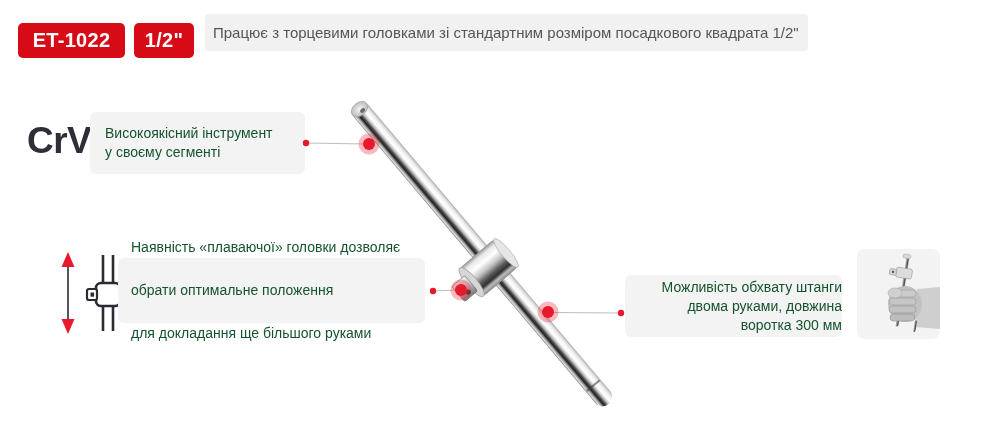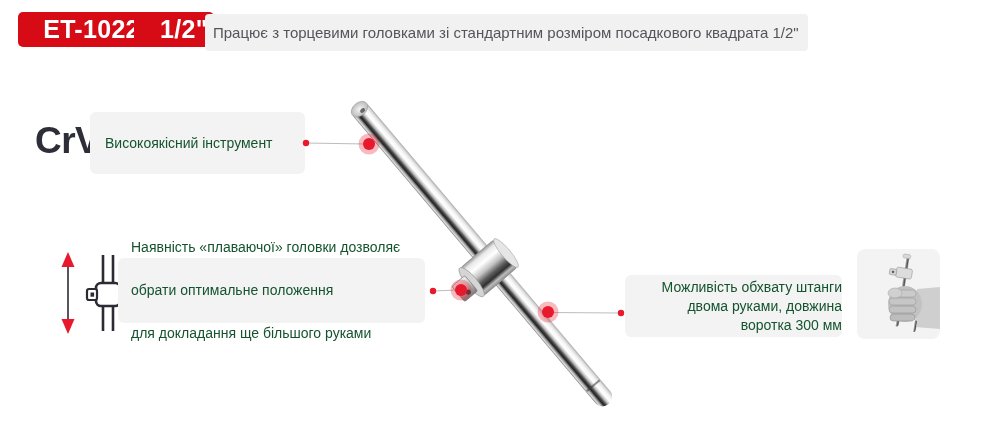--- a/index.html
+++ b/index.html
@@ -2,35 +2,35 @@
 <html><head>
 <meta charset="utf-8">
 <style>
   html,body{margin:0;padding:0;background:#fff;}
   .canvas{
     position:relative;width:991px;height:436px;background:#ffffff;
     font-family:"Liberation Sans", sans-serif;overflow:hidden;
   }
   
   .badge{
-    position:absolute;top:12px;height:35px;background:#d70b16;color:#fff;
-    font-weight:bold;font-size:25px;display:flex;align-items:center;justify-content:center;
-    border-radius:5px;letter-spacing:.3px;padding-left:20px;
+    position:absolute;top:23px;height:35px;background:#d70b16;color:#fff;
+    font-weight:bold;font-size:20px;display:flex;align-items:center;justify-content:center;
+    border-radius:5px;letter-spacing:.3px;
   }
   .badge-model{left:18px;width:107px;}
   .badge-size{left:134px;width:60px;}
   .desc-bar{
     position:absolute;left:205px;top:14px;width:603px;height:37px;background:#f1f1f2;
     border-radius:4px;display:flex;align-items:center;padding-left:8px;box-sizing:border-box;
     color:#54555a;font-size:15px;white-space:nowrap;
   }
   
   .crv{
     position:absolute;left:27px;top:120px;font-size:37px;font-weight:bold;
-    color:#2e2e38;letter-spacing:-.5px;margin-left:8px;
+    color:#2e2e38;letter-spacing:-.5px;
   }
   
   .callout-box{
     position:absolute;background:#f3f3f4;border-radius:6px;box-sizing:border-box;
     display:flex;flex-direction:column;justify-content:center;
     color:#14532d;font-size:14px;line-height:19px;
   }
   .callout-box .cl{white-space:nowrap;}
   .box-quality{left:90px;top:112px;width:215px;height:62px;padding-left:15px;}
   .box-floating{left:118px;top:258px;width:307px;height:65px;padding-left:13px;gap:24px;}
@@ -53,20 +53,21 @@
   <div class="badge badge-model">ET-1022</div>
   <div class="badge badge-size">1/2"</div>
   <div class="desc-bar">
     <span>Працює з торцевими головками зі стандартним розміром посадкового квадрата 1/2"</span>
   </div>
 
   <div class="crv">CrV</div>
 
   <div class="callout-box box-quality">
     <div class="cl">Високоякісний інструмент</div>
+    <div class="cl">у своєму сегменті</div>
   </div>
 
   <svg class="floating-icon" viewBox="0 0 66 86">
     <line x1="12" y1="15" x2="12" y2="71" stroke="#2b2b33" stroke-width="1.6"></line>
     <polygon points="12,2 5.5,17 18.5,17" fill="#e8192c"></polygon>
     <polygon points="12,84 5.5,69 18.5,69" fill="#e8192c"></polygon>
     <line x1="47" y1="5" x2="47" y2="81" stroke="#2b2b33" stroke-width="2.6"></line>
     <line x1="57" y1="5" x2="57" y2="81" stroke="#2b2b33" stroke-width="2.6"></line>
     <rect x="40" y="33" width="24" height="23" rx="5" fill="#ffffff" stroke="#2b2b33" stroke-width="2.6"></rect>
     <rect x="31" y="39" width="10" height="11" rx="2" fill="#ffffff" stroke="#2b2b33" stroke-width="2.2"></rect>

